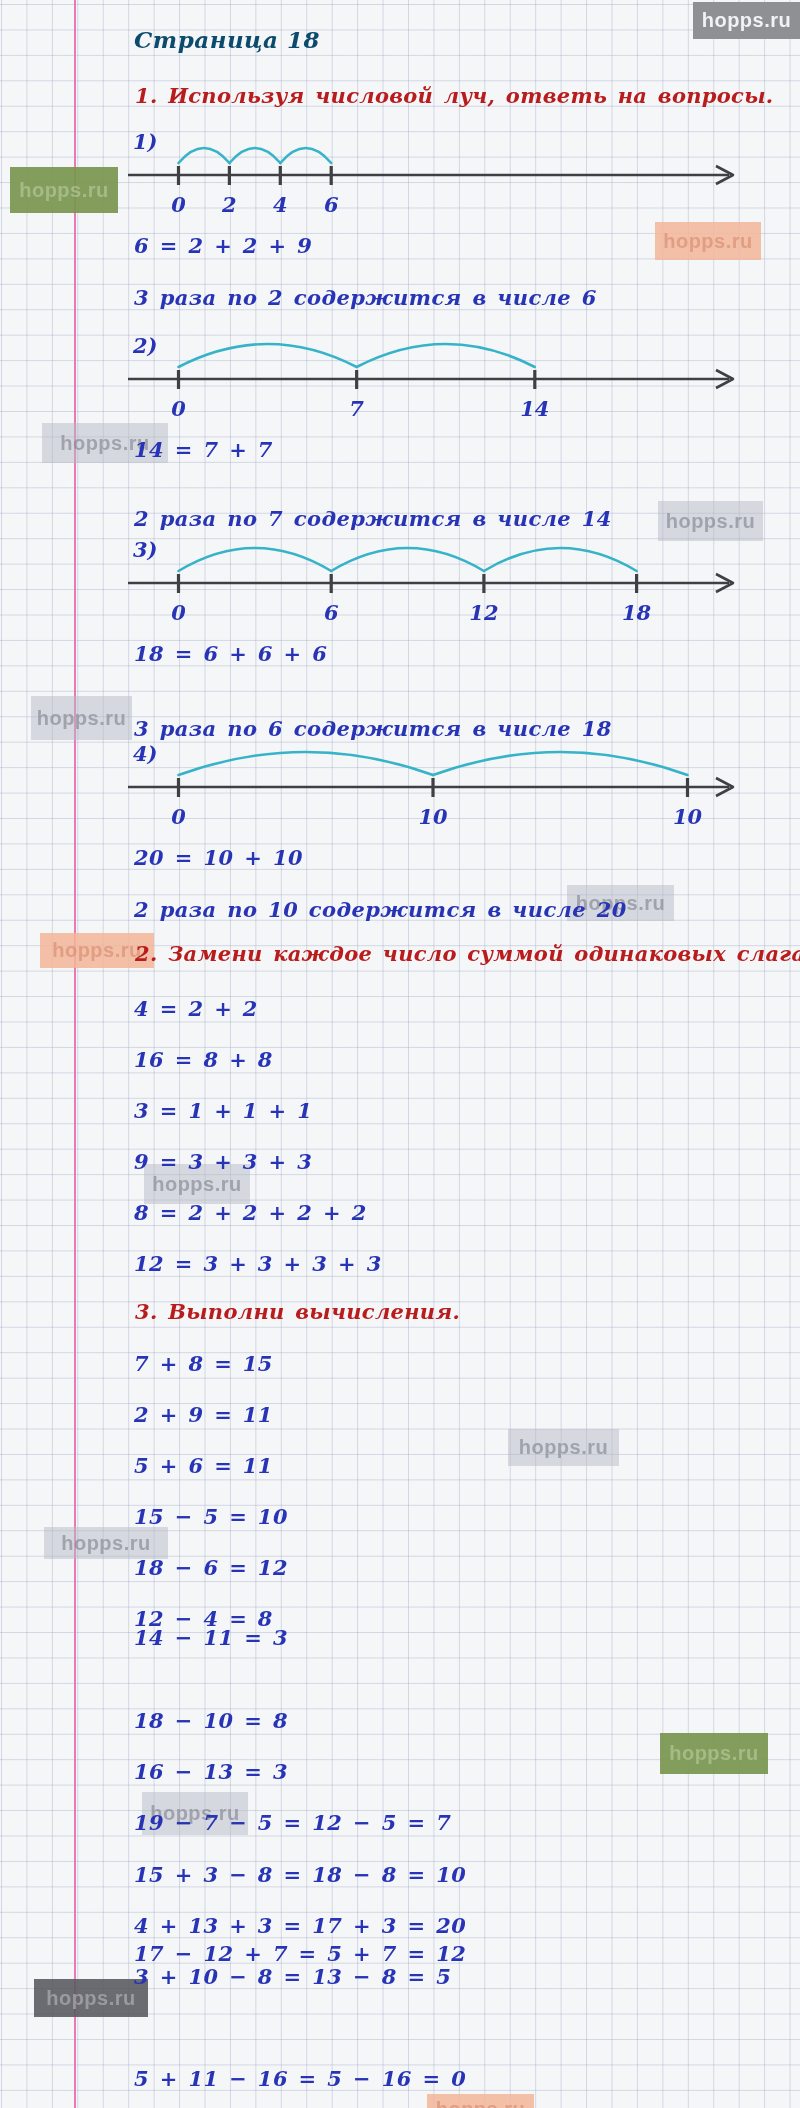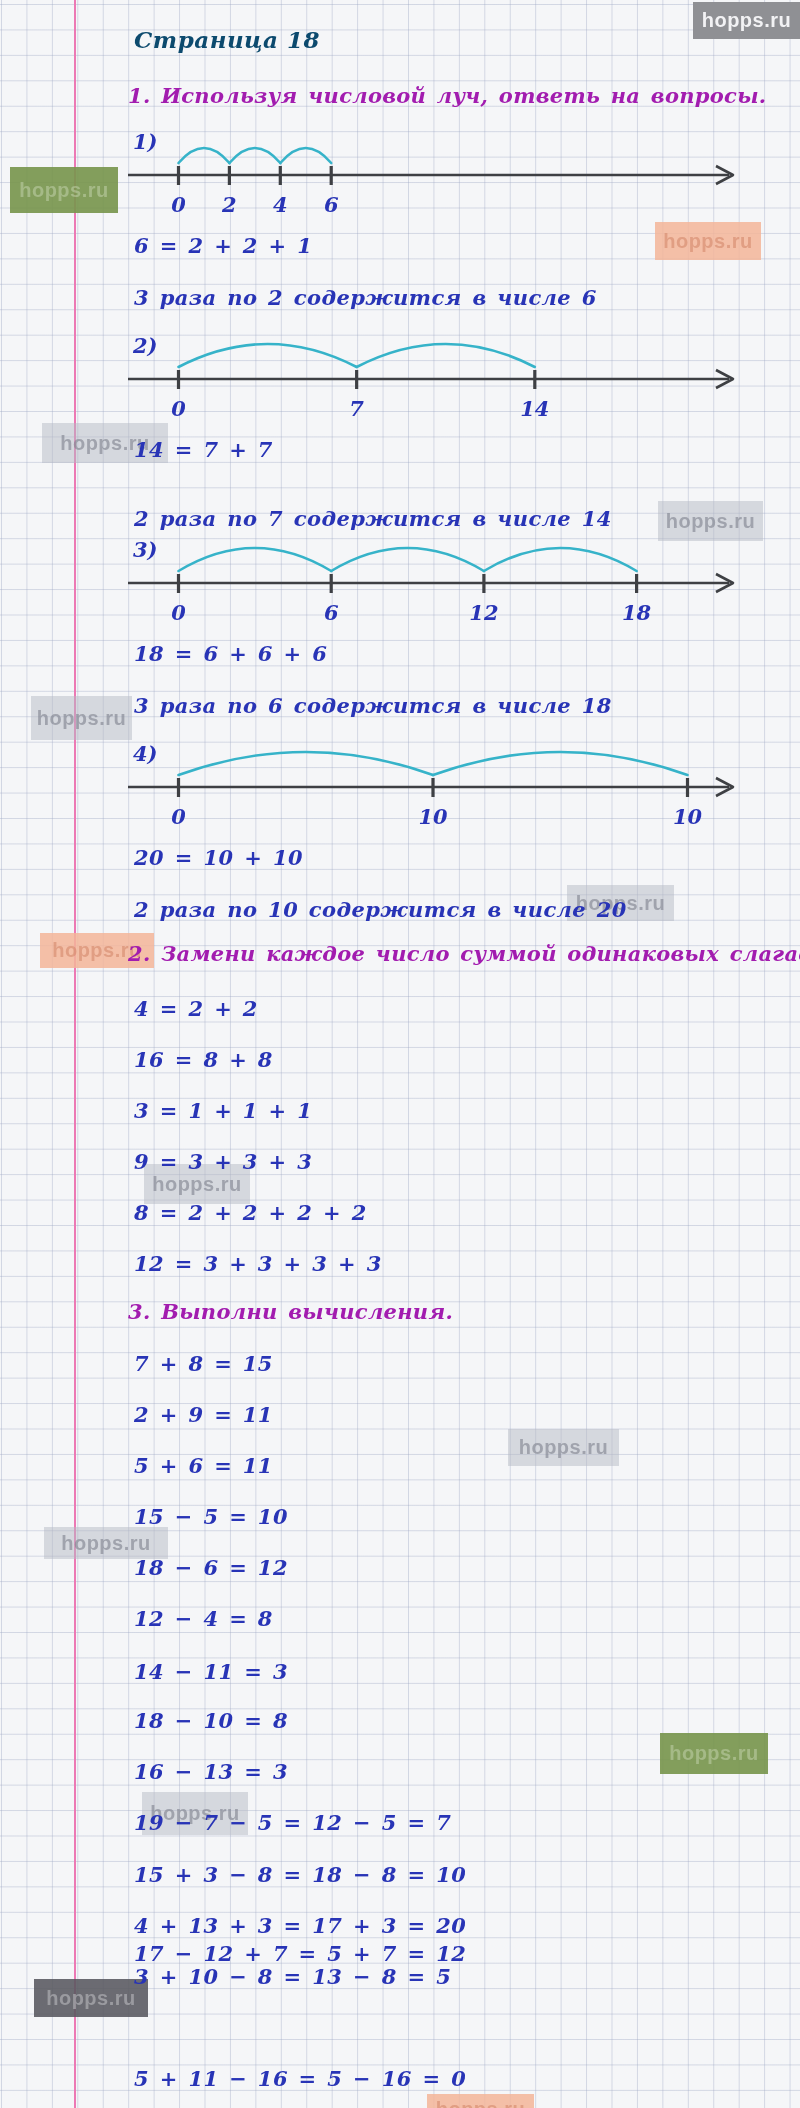--- a/index.html
+++ b/index.html
@@ -6,21 +6,21 @@
   body{width:800px;height:2108px;position:relative;overflow:hidden;
        font-family:"DejaVu Serif", serif;
        background-color:#f5f6f8;
        background-image:
          linear-gradient(to right, rgba(158,168,196,.40) 1px, transparent 1px),
          linear-gradient(to bottom, rgba(158,168,196,.40) 1px, transparent 1px);
        background-size:25.45px 25.45px;
        background-position:1px 4px;}
   .margin-line{position:absolute;left:74px;top:0;width:2px;height:2108px;background:#ec79b4;}
   .title{position:absolute;left:134px;top:26px;font:bold italic 23px "DejaVu Serif",serif;color:#0c4a6e;letter-spacing:.5px;}
-  .heading{position:absolute;left:128px;font:bold italic 21px "DejaVu Serif",serif;color:#a21caf;letter-spacing:.3px;word-spacing:3px;white-space:nowrap;}
+  .heading{position:absolute;left:135px;font:bold italic 21px "DejaVu Serif",serif;color:#b91c1c;letter-spacing:.3px;word-spacing:3px;white-space:nowrap;}
   .blue{position:absolute;left:134px;font:bold italic 21px "DejaVu Serif",serif;color:#2834b6;letter-spacing:.4px;word-spacing:3px;white-space:nowrap;}
   .nl-label{position:absolute;left:133px;font:bold italic 21px "DejaVu Serif",serif;color:#2834b6;}
   svg.nl{position:absolute;left:0;overflow:visible;}
   svg .tick-label{font:bold italic 21px "DejaVu Serif",serif;fill:#2834b6;}
   .wm{position:absolute;display:flex;align-items:center;justify-content:center;
       font:bold 20px "Liberation Sans",sans-serif;letter-spacing:.5px;overflow:hidden;}
   .wm.dark{background:#8f9094;color:#f2f2f4;}
   .wm.dark2{background:rgba(88,88,94,.88);color:rgba(170,170,175,.75);}
   .wm.gray{background:rgba(182,186,196,.50);color:rgba(125,129,140,.60);}
   .wm.green{background:rgba(120,150,78,.92);color:rgba(230,238,215,.35);}
@@ -60,21 +60,21 @@
     <path d="M178.5 48 Q203.95 18 229.4 48" fill="none" stroke="#36b3c9" stroke-width="2.6" stroke-linecap="round"></path>
     <line x1="229.4" y1="51" x2="229.4" y2="70" stroke="#3e4044" stroke-width="3.2"></line>
     <text x="229.4" y="97" text-anchor="middle" class="tick-label">2</text>
     <path d="M229.4 48 Q254.85000000000002 18 280.3 48" fill="none" stroke="#36b3c9" stroke-width="2.6" stroke-linecap="round"></path>
     <line x1="280.3" y1="51" x2="280.3" y2="70" stroke="#3e4044" stroke-width="3.2"></line>
     <text x="280.3" y="97" text-anchor="middle" class="tick-label">4</text>
     <path d="M280.3 48 Q305.75 18 331.2 48" fill="none" stroke="#36b3c9" stroke-width="2.6" stroke-linecap="round"></path>
     <line x1="331.2" y1="51" x2="331.2" y2="70" stroke="#3e4044" stroke-width="3.2"></line>
     <text x="331.2" y="97" text-anchor="middle" class="tick-label">6</text>
   </svg>
-<div class="blue" style="top:233px">6 = 2 + 2 + 1</div>
+<div class="blue" style="top:233px">6 = 2 + 2 + 9</div>
 <div class="blue" style="top:285px">3 раза по 2 содержится в числе 6</div>
 
 <div class="nl-label" style="top:333px">2)</div>
 <svg class="nl" style="top:319px" width="760" height="112">
     <line x1="128" y1="60" x2="729" y2="60" stroke="#3e4044" stroke-width="2.6"></line>
     <path d="M716 51 L733 60 L716 69" fill="none" stroke="#3e4044" stroke-width="2.6" stroke-linejoin="round"></path>
     <line x1="178.5" y1="51" x2="178.5" y2="70" stroke="#3e4044" stroke-width="3.2"></line>
     <text x="178.5" y="97" text-anchor="middle" class="tick-label">0</text>
     <path d="M178.5 48 Q267.575 2 356.65 48" fill="none" stroke="#36b3c9" stroke-width="2.6" stroke-linecap="round"></path>
     <line x1="356.65" y1="51" x2="356.65" y2="70" stroke="#3e4044" stroke-width="3.2"></line>
@@ -96,21 +96,21 @@
     <line x1="331.2" y1="51" x2="331.2" y2="70" stroke="#3e4044" stroke-width="3.2"></line>
     <text x="331.2" y="97" text-anchor="middle" class="tick-label">6</text>
     <path d="M331.2 48 Q407.54999999999995 2 483.9 48" fill="none" stroke="#36b3c9" stroke-width="2.6" stroke-linecap="round"></path>
     <line x1="483.9" y1="51" x2="483.9" y2="70" stroke="#3e4044" stroke-width="3.2"></line>
     <text x="483.9" y="97" text-anchor="middle" class="tick-label">12</text>
     <path d="M483.9 48 Q560.25 2 636.5999999999999 48" fill="none" stroke="#36b3c9" stroke-width="2.6" stroke-linecap="round"></path>
     <line x1="636.5999999999999" y1="51" x2="636.5999999999999" y2="70" stroke="#3e4044" stroke-width="3.2"></line>
     <text x="636.5999999999999" y="97" text-anchor="middle" class="tick-label">18</text>
   </svg>
 <div class="blue" style="top:641px">18 = 6 + 6 + 6</div>
-<div class="blue" style="top:693px">3 раза по 6 содержится в числе 18</div>
+<div class="blue" style="top:716px">3 раза по 6 содержится в числе 18</div>
 
 <div class="nl-label" style="top:741px">4)</div>
 <svg class="nl" style="top:727px" width="760" height="112">
     <line x1="128" y1="60" x2="729" y2="60" stroke="#3e4044" stroke-width="2.6"></line>
     <path d="M716 51 L733 60 L716 69" fill="none" stroke="#3e4044" stroke-width="2.6" stroke-linejoin="round"></path>
     <line x1="178.5" y1="51" x2="178.5" y2="70" stroke="#3e4044" stroke-width="3.2"></line>
     <text x="178.5" y="97" text-anchor="middle" class="tick-label">0</text>
     <path d="M178.5 48 Q305.75 2 433 48" fill="none" stroke="#36b3c9" stroke-width="2.6" stroke-linecap="round"></path>
     <line x1="433" y1="51" x2="433" y2="70" stroke="#3e4044" stroke-width="3.2"></line>
     <text x="433" y="97" text-anchor="middle" class="tick-label">10</text>
@@ -129,21 +129,21 @@
 <div class="blue" style="top:1200px">8 = 2 + 2 + 2 + 2</div>
 <div class="blue" style="top:1251px">12 = 3 + 3 + 3 + 3</div>
 
 <div class="heading" style="top:1299px">3. Выполни вычисления.</div>
 <div class="blue" style="top:1351px">7 + 8 = 15</div>
 <div class="blue" style="top:1402px">2 + 9 = 11</div>
 <div class="blue" style="top:1453px">5 + 6 = 11</div>
 <div class="blue" style="top:1504px">15 − 5 = 10</div>
 <div class="blue" style="top:1555px">18 − 6 = 12</div>
 <div class="blue" style="top:1606px">12 − 4 = 8</div>
-<div class="blue" style="top:1659px">14 − 11 = 3</div>
+<div class="blue" style="top:1625px">14 − 11 = 3</div>
 <div class="blue" style="top:1708px">18 − 10 = 8</div>
 <div class="blue" style="top:1759px">16 − 13 = 3</div>
 <div class="blue" style="top:1810px">19 − 7 − 5 = 12 − 5 = 7</div>
 <div class="blue" style="top:1862px">15 + 3 − 8 = 18 − 8 = 10</div>
 <div class="blue" style="top:1913px">4 + 13 + 3 = 17 + 3 = 20</div>
 <div class="blue" style="top:1964px">3 + 10 − 8 = 13 − 8 = 5</div>
 <div class="blue" style="top:1941px">17 − 12 + 7 = 5 + 7 = 12</div>
 <div class="blue" style="top:2066px">5 + 11 − 16 = 5 − 16 = 0</div>
 
 </body></html>

